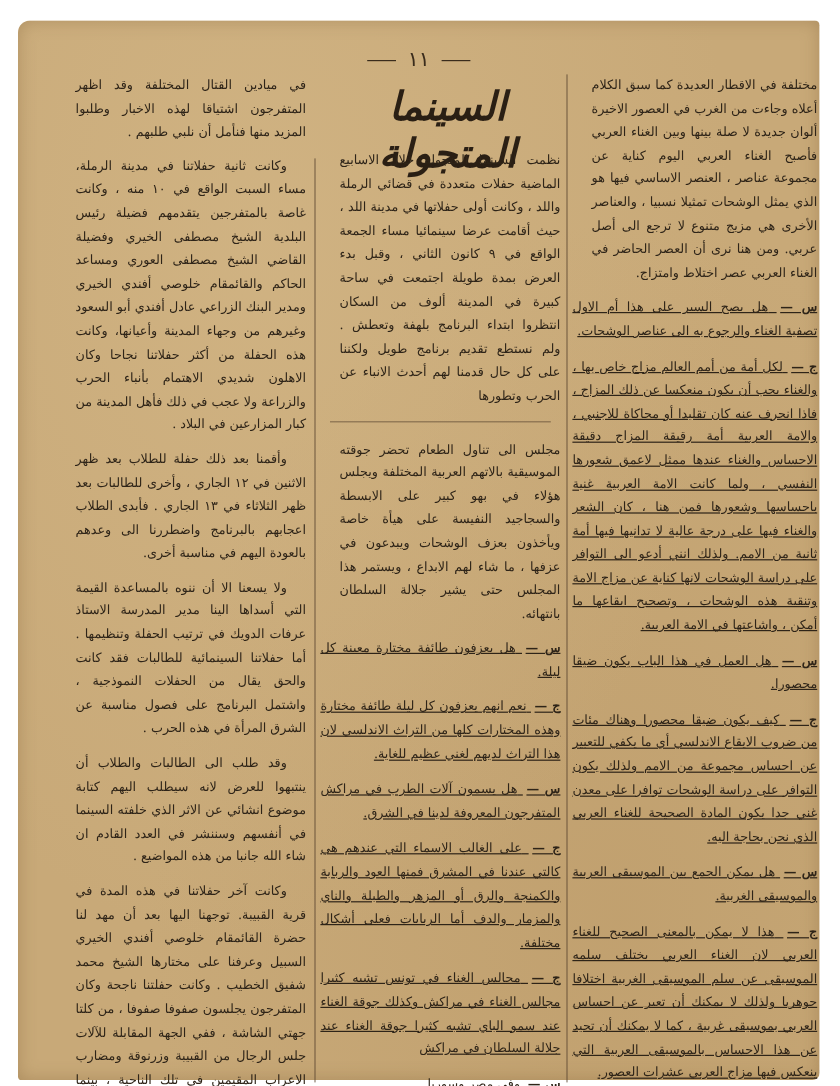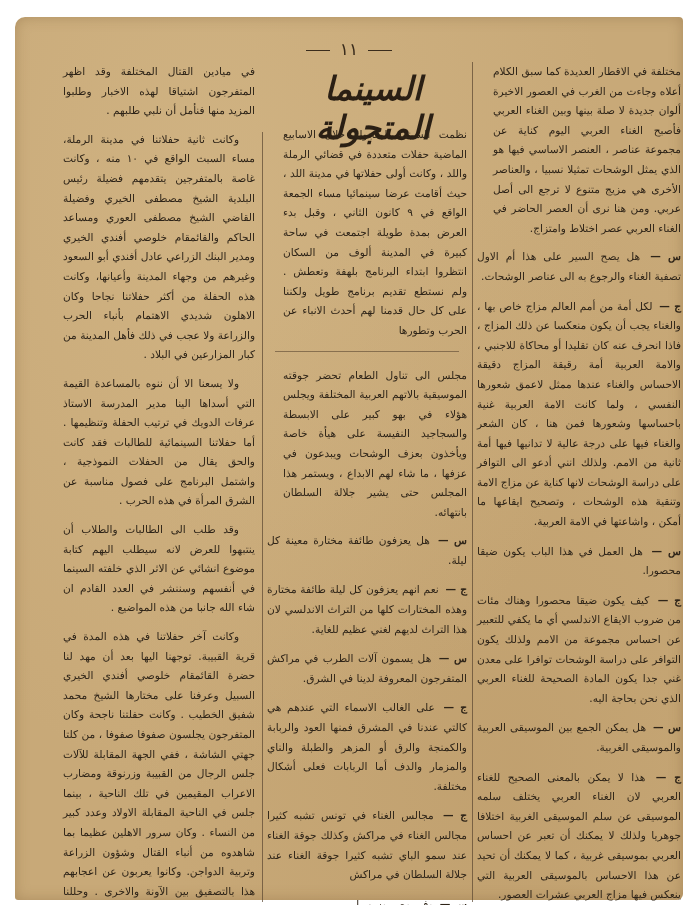--- a/index.html
+++ b/index.html
@@ -31,21 +31,21 @@
   .divider { position: absolute; width: 1px; background: #5a4630; opacity: 0.7; }
   .divider-1 { left: 247px; top: 115px; height: 770px; }
   .divider-2 { left: 457px; top: 45px; height: 840px; }
   .headline {
     position: absolute; left: 268px; top: 52px; width: 180px; text-align: center;
     direction: rtl; font-size: 33px; color: #2a1f14; font-style: italic; font-weight: bold;
     font-family: "DejaVu Serif", serif; letter-spacing: -1px;
   }
   .sep { height: 1px; background: #5a4630; opacity: 0.6; margin: 10px 8px 14px 8px; }
   .q-label { font-weight: bold; margin-left: 3px; }
-  .qa { margin-bottom: 10px; }
+  .qa { margin-bottom: 10px; text-decoration: underline; }
   .indent { text-indent: 16px; }
 </style>
 </head>
 <body>
 
 <div class="paper">
 
   <div class="page-number">
     <span class="dash"></span>
     <span>١١</span>
@@ -78,19 +78,20 @@
     <div class="qa"><span class="q-label">ج —</span> <span>مجالس الغناء في تونس تشبه كثيرا مجالس الغناء في مراكش وكذلك جوقة الغناء عند سمو الباي تشبه كثيرا جوقة الغناء عند جلالة السلطان في مراكش</span></div>
     <div class="qa"><span class="q-label">س —</span> <span>وفي مصر وسوريا.</span></div>
 
   </div>
 
   <div class="divider divider-1"></div>
 
   <div class="col col-left">
     <p>في ميادين القتال المختلفة وقد اظهر المتفرجون اشتياقا لهذه الاخبار وطلبوا المزيد منها فنأمل أن نلبي طلبهم .</p>
     <p class="indent">وكانت ثانية حفلاتنا في مدينة الرملة، مساء السبت الواقع في ١٠ منه ، وكانت غاصة بالمتفرجين يتقدمهم فضيلة رئيس البلدية الشيخ مصطفى الخيري وفضيلة القاضي الشيخ مصطفى العوري ومساعد الحاكم والقائمقام خلوصي أفندي الخيري ومدير البنك الزراعي عادل أفندي أبو السعود وغيرهم من وجهاء المدينة وأعيانها، وكانت هذه الحفلة من أكثر حفلاتنا نجاحا وكان الاهلون شديدي الاهتمام بأنباء الحرب والزراعة ولا عجب في ذلك فأهل المدينة من كبار المزارعين في البلاد .</p>
+    <p class="indent">وأقمنا بعد ذلك حفلة للطلاب بعد ظهر الاثنين في ١٢ الجاري ، وأخرى للطالبات بعد ظهر الثلاثاء في ١٣ الجاري . فأبدى الطلاب اعجابهم بالبرنامج واضطررنا الى وعدهم بالعودة اليهم في مناسبة أخرى.</p>
     <p class="indent">ولا يسعنا الا أن ننوه بالمساعدة القيمة التي أسداها الينا مدير المدرسة الاستاذ عرفات الدويك في ترتيب الحفلة وتنظيمها . أما حفلاتنا السينمائية للطالبات فقد كانت والحق يقال من الحفلات النموذجية ، واشتمل البرنامج على فصول مناسبة عن الشرق المرأة في هذه الحرب .</p>
     <p class="indent">وقد طلب الى الطالبات والطلاب أن ينتبهوا للعرض لانه سيطلب اليهم كتابة موضوع انشائي عن الاثر الذي خلفته السينما في أنفسهم وسننشر في العدد القادم ان شاء الله جانبا من هذه المواضيع .</p>
     <p class="indent">وكانت آخر حفلاتنا في هذه المدة في قرية القبيبة. توجهنا اليها بعد أن مهد لنا حضرة القائمقام خلوصي أفندي الخيري السبيل وعرفنا على مختارها الشيخ محمد شفيق الخطيب . وكانت حفلتنا ناجحة وكان المتفرجون يجلسون صفوفا صفوفا ، من كلتا جهتي الشاشة ، ففي الجهة المقابلة للآلات جلس الرجال من القبيبة وزرنوقة ومضارب الاعراب المقيمين في تلك الناحية ، بينما جلس في الناحية المقابلة الاولاد وعدد كبير من النساء . وكان سرور الاهلين عظيما بما شاهدوه من أنباء القتال وشؤون الزراعة وتربية الدواجن. وكانوا يعربون عن اعجابهم هذا بالتصفيق بين الآونة والاخرى . وحللنا هناك في ضيافة الشيخ محمد شفيق الخطيب الذي أرانا من صنوف الاكرام والترحيب ما ألهج ألسنتنا بالشكر والثناء عليه ولم نبرح المكان في الصباح حتى وعدناه بحفلة أخرى .</p>
 
   </div>
 
 </div>
 
 </body></html>

